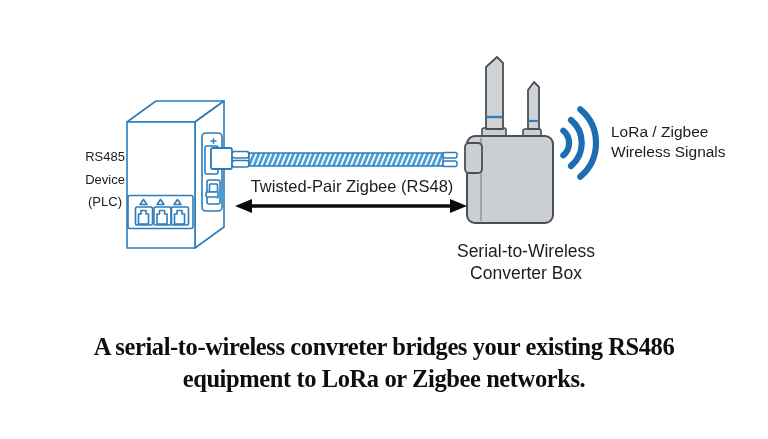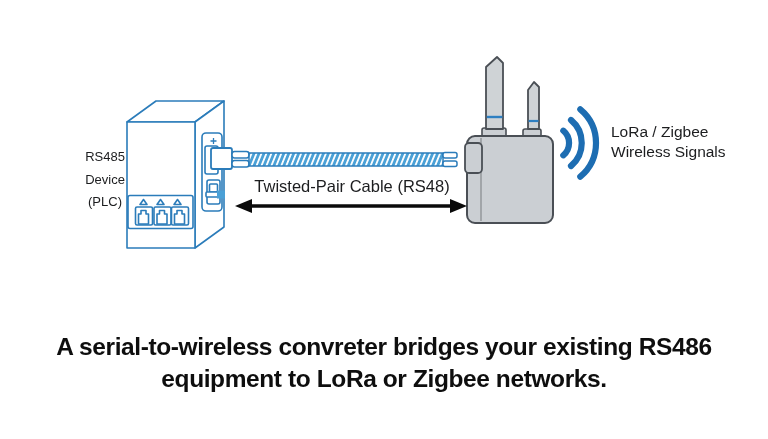--- a/index.html
+++ b/index.html
@@ -37,20 +37,21 @@
   }
   .caption{
     position:absolute;
     left:0;right:0;top:331px;
     text-align:center;
     font-size:24.5px;line-height:31.5px;
     font-weight:700;
     letter-spacing:-0.4px;
     color:#0e0e0e;
     white-space:pre-line;
+    font-family:Liberation Serif, serif;
   }
   svg{position:absolute;left:0;top:0;}
 </style>
 </head>
 <body>
 
 <div class="stage">
 
   <svg width="768" height="439" viewBox="0 0 768 439">
     <defs>
@@ -126,19 +127,21 @@
     <g stroke="#0a0a0a" fill="#0a0a0a">
       <line x1="248" y1="206" x2="455" y2="206" stroke-width="3.5"></line>
       <polygon points="235,206 252,199 252,213" stroke="none"></polygon>
       <polygon points="467,206 450,199 450,213" stroke="none"></polygon>
     </g>
   </svg>
 
   <div class="lbl device-label">RS485
 Device
 (PLC)</div>
-  <div class="lbl cable-label">Twisted-Pair Cable (RS48)</div>
+  <div class="lbl cable-label">Twisted-Pair Zigbee (RS48)</div>
   <div class="lbl wireless-label">LoRa / Zigbee
 Wireless Signals</div>
+  <div class="lbl converter-label">Serial-to-Wireless
+Converter Box</div>
   <div class="caption">A serial-to-wireless convreter bridges your existing RS486
 equipment to LoRa or Zigbee networks.</div>
 
 </div>
 
 </body></html>

